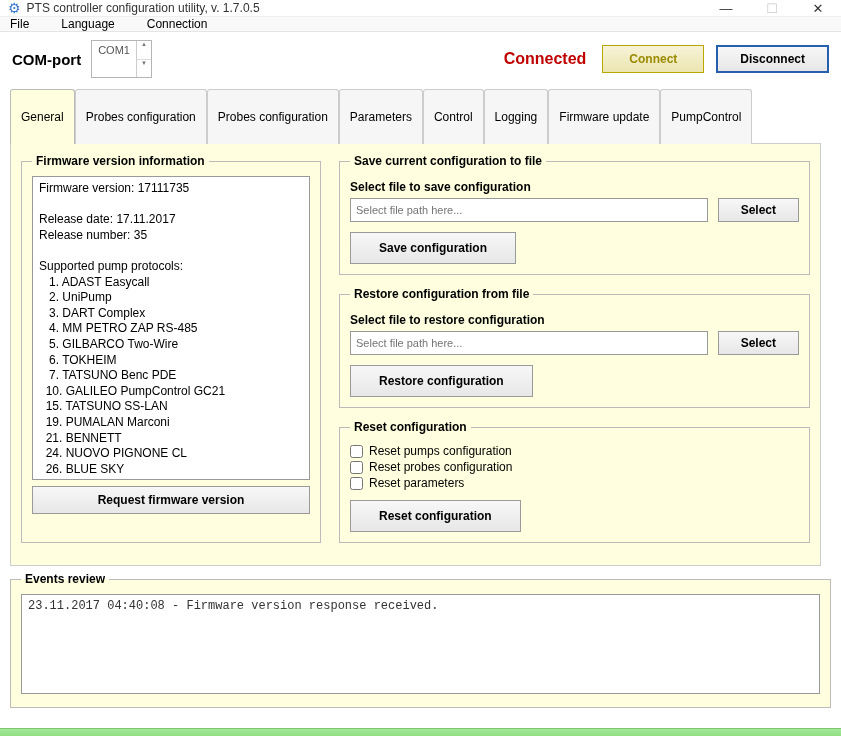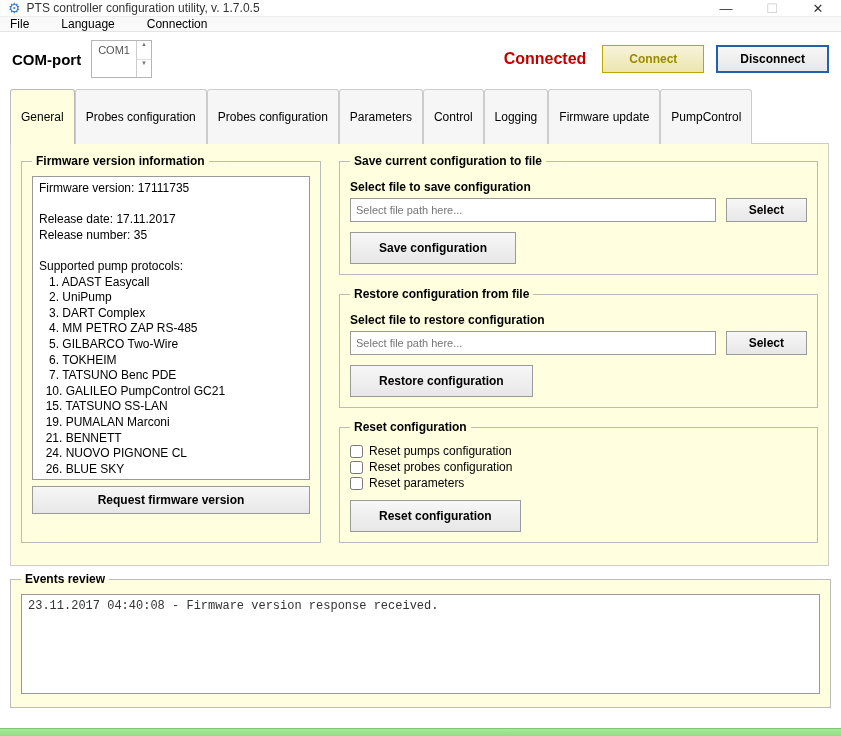--- a/index.html
+++ b/index.html
@@ -79,21 +79,21 @@
   border-bottom: none;
   padding: 20px 10px;
   background: #f0f0f0;
   font-size: 12px;
   border-radius: 3px 3px 0 0;
   margin-right: 0px;
 }
 .tab.active { background: #ffffdf; font-weight: normal; border-color: #bbb; }
 .tab:not(.active){ background: #f6f6f6; }
 .content {
-  margin: 0 12px 6px 10px;
+  margin: 0 20px 6px 10px;
   border: 1px solid #ccc;
   background: #ffffdf;
   padding: 10px;
   display: flex;
   gap: 18px;
   flex: none;
 }
 fieldset {
   border: 1px solid #bbb;
   background: #ffffdf;

